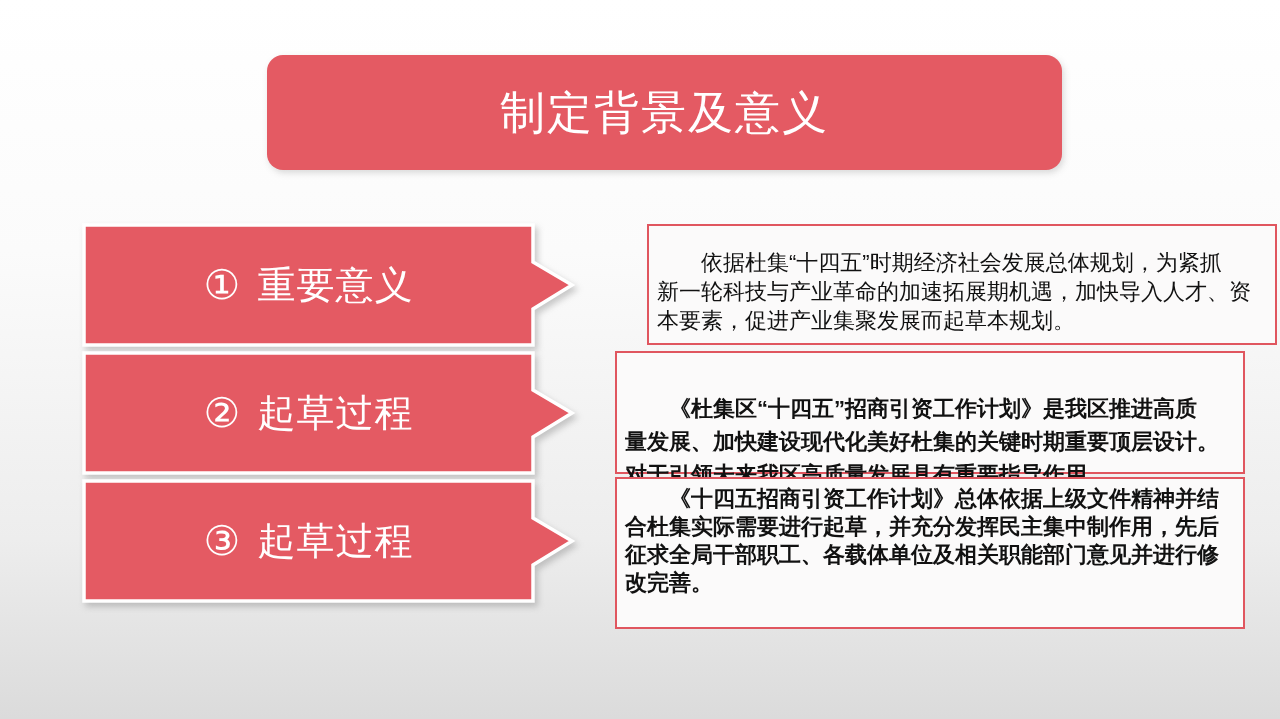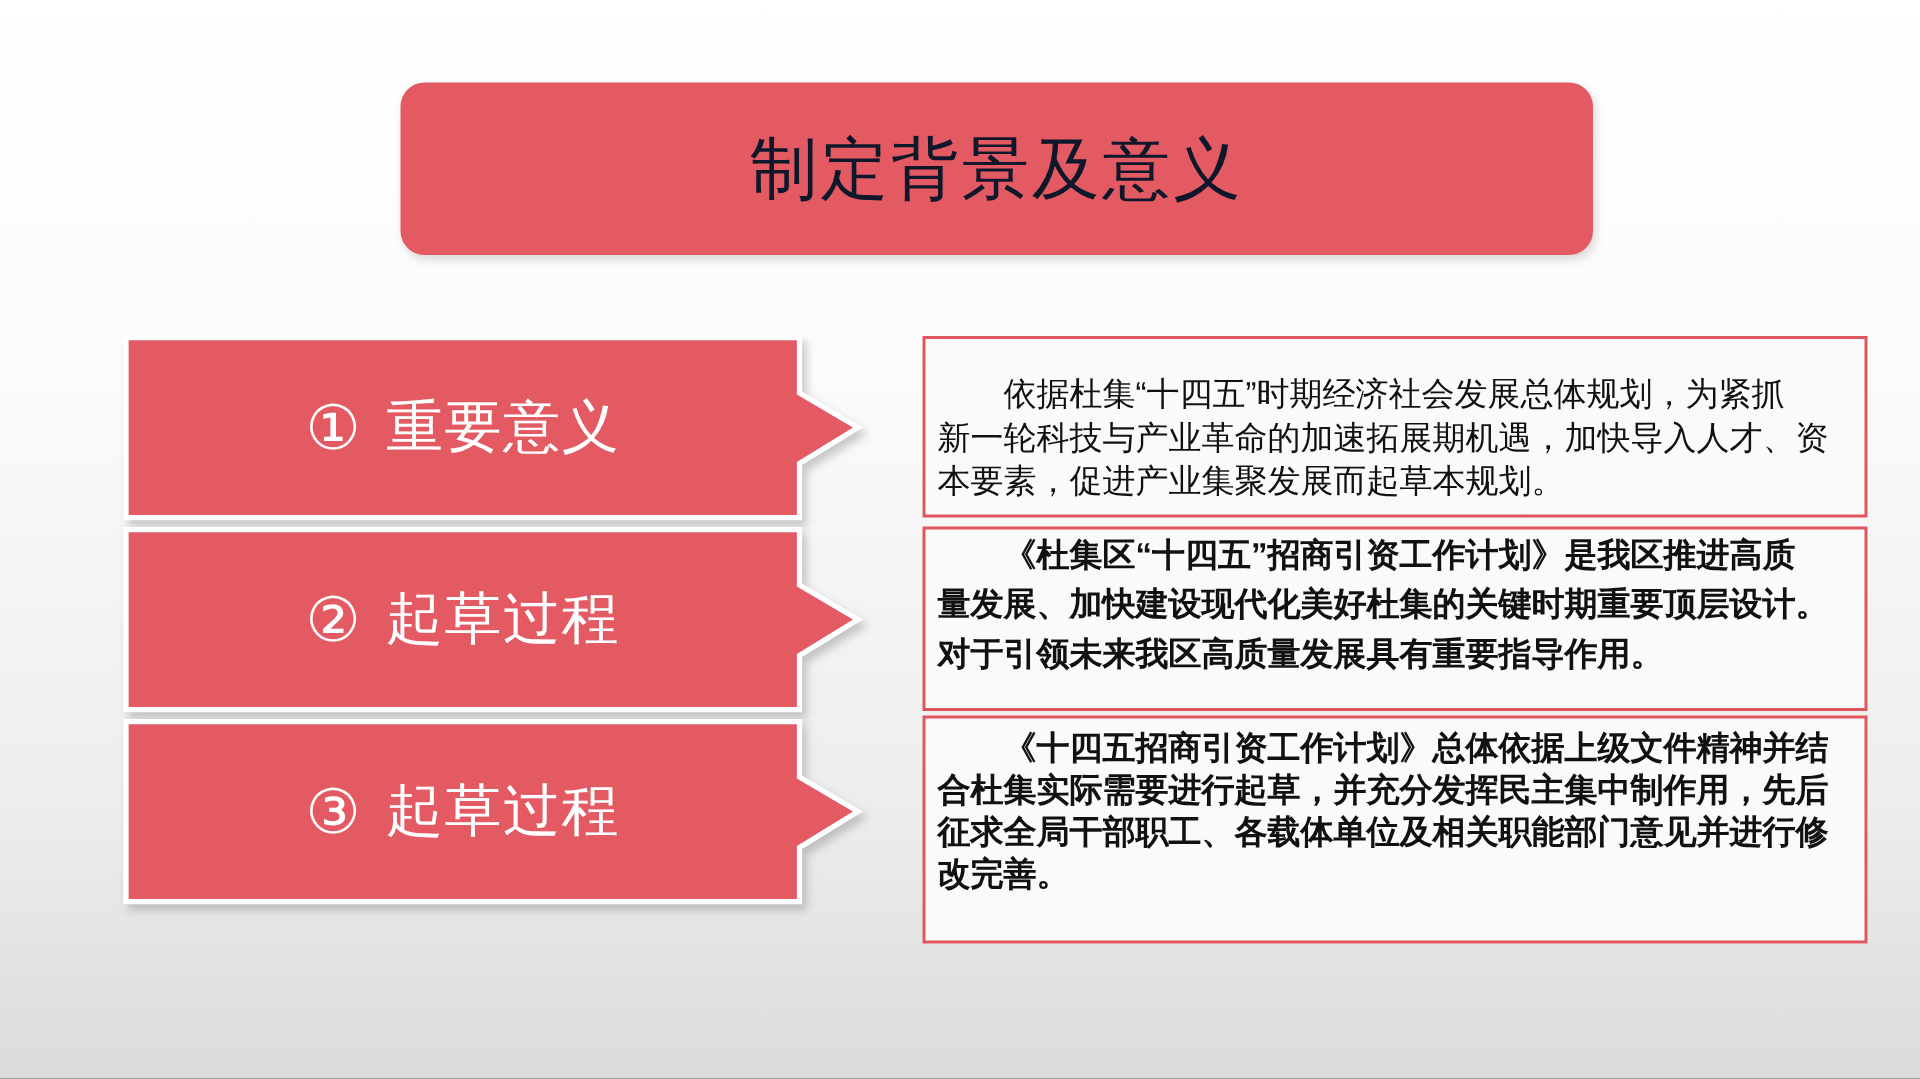--- a/index.html
+++ b/index.html
@@ -15,21 +15,21 @@
   
   .title-box {
     position:absolute; left:267px; top:55px;
     width:795px; height:115px;
     background:#E45A63;
     border-radius:16px;
     display:flex; align-items:center; justify-content:center;
     box-shadow:2px 3px 6px rgba(140,140,140,0.30);
   }
   .title-box .title-text {
-    color:#0f172a; font-size:45px; letter-spacing:2px; font-weight:400;text-align:center;
+    color:#ffffff; font-size:45px; letter-spacing:2px; font-weight:400;text-align:center;
   }
 
   
   .arrow-item { position:absolute; left:82px; width:494px; height:124px; }
   .arrow-item.pos-1 { top:223px; }
   .arrow-item.pos-2 { top:351px; }
   .arrow-item.pos-3 { top:479px; }
   .arrow-item svg {
     position:absolute; left:0; top:0; overflow:visible;
     filter:drop-shadow(3px 4px 3px rgba(125,125,125,0.40));
@@ -43,31 +43,31 @@
   .arrow-text { font-size:38px; letter-spacing:1px; line-height:1; }
 
   
   .info-box {
     position:absolute; left:615px; width:630px;
     box-sizing:border-box;
     border:2px solid #E0565F;
     background:#FBFAFA;
     color:#111111;
   }
-  .info-box.pos-1 { top:224px; height:121px; }
+  .info-box.pos-1 { top:224px; height:121px;margin-left:32px; }
   .info-box.pos-2 { top:351px; height:123px; }
   .info-box.pos-3 { top:477px; height:152px; }
   .info-text {
     margin:0; padding:0 8px;
     white-space:pre-line;
     text-indent:2em;
     font-size:22px;
   }
   .info-box.pos-1 .info-text { padding-top:22px; line-height:29px; font-weight:400; }
-  .info-box.pos-2 .info-text { line-height:33px; font-weight:700; }
+  .info-box.pos-2 .info-text { padding-top:23px; line-height:33px; font-weight:700;margin-top:16px; }
   .info-box.pos-3 .info-text { padding-top:6px;  line-height:28px; font-weight:700; }
 </style>
 </head>
 <body>
 
 <div class="slide">
 
   <div class="title-box">
     <span class="title-text">制定背景及意义</span>
   </div>

